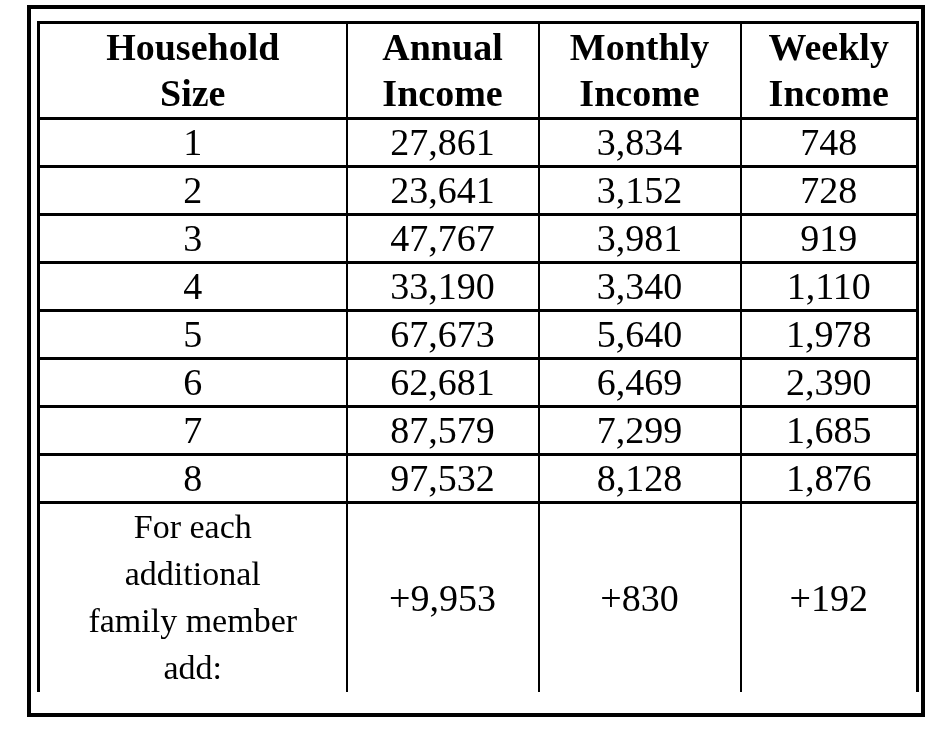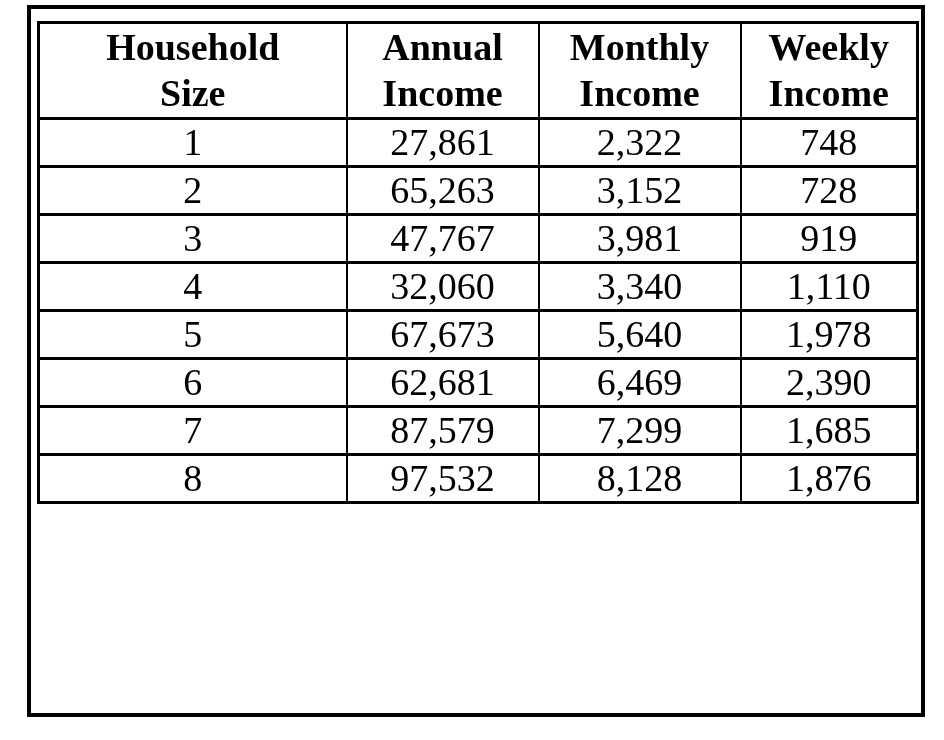--- a/index.html
+++ b/index.html
@@ -84,38 +84,38 @@
         <th>Monthly
 Income</th>
         <th>Weekly
 Income</th>
       </tr>
     </thead>
     <tbody>
       <tr>
         <td>1</td>
         <td>27,861</td>
-        <td>2,322</td>
+        <td>3,834</td>
         <td>748</td>
       </tr>
       <tr>
         <td>2</td>
-        <td>65,263</td>
+        <td>23,641</td>
         <td>3,152</td>
         <td>728</td>
       </tr>
       <tr>
         <td>3</td>
         <td>47,767</td>
         <td>3,981</td>
         <td>919</td>
       </tr>
       <tr>
         <td>4</td>
-        <td>32,060</td>
+        <td>33,190</td>
         <td>3,340</td>
         <td>1,110</td>
       </tr>
       <tr>
         <td>5</td>
         <td>67,673</td>
         <td>5,640</td>
         <td>1,978</td>
       </tr>
       <tr>
@@ -129,15 +129,24 @@
         <td>87,579</td>
         <td>7,299</td>
         <td>1,685</td>
       </tr>
       <tr>
         <td>8</td>
         <td>97,532</td>
         <td>8,128</td>
         <td>1,876</td>
       </tr>
+      <tr class="footer-row">
+        <td class="footer-label">For each
+additional
+family member
+add:</td>
+        <td>+9,953</td>
+        <td>+830</td>
+        <td>+192</td>
+      </tr>
     </tbody>
   </table>
 </div>
 
 </body></html>

